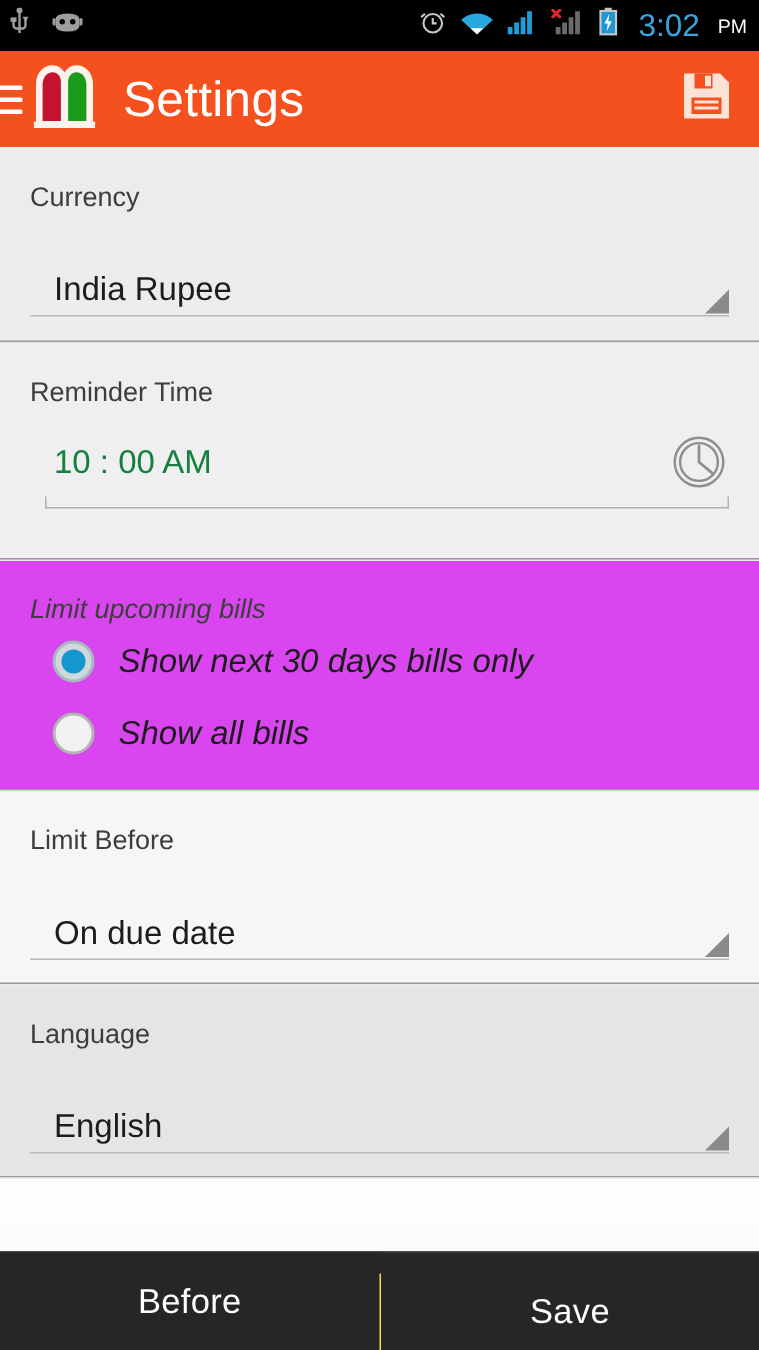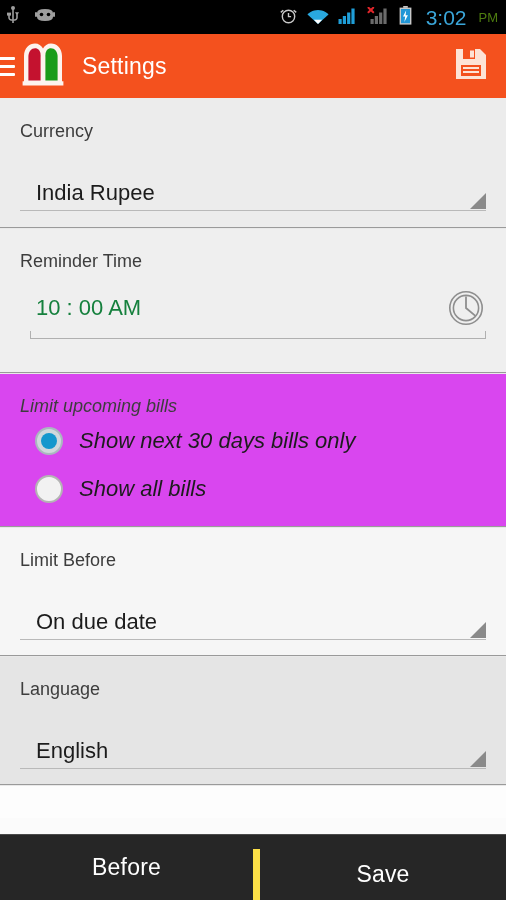--- a/index.html
+++ b/index.html
@@ -39,21 +39,21 @@
   .sb-icon { display: block; }
   .sb-time {
     color: #3aa5d8;
     font-size: 21px;
     letter-spacing: 0px;
     line-height: 1;
     margin-left: 5px;
     font-family: "Liberation Sans", sans-serif;
   }
   .sb-ampm {
-    color: #4d7c0f;
+    color: #ffffff;
     font-size: 13px;
     margin-left: 3px;
     line-height: 1;
   }
 
   
   .actionbar {
     height: 64px;
     background: #f4511e;
     display: flex;
@@ -83,21 +83,21 @@
   }
   .drawer-btn span {
     display: block;
     height: 3px;
     background: #ffffff;
     border-radius: 1px;
   }
   .app-logo { margin-left: 5px; flex: none; display:block; }
   .ab-title {
     color: #ffffff;
-    font-size: 23px;
+    font-size: 33px;
     margin-left: 16px;
     letter-spacing: 0.2px;
     white-space: nowrap;
   }
   .ab-spacer { flex: 1 1 auto; }
   .save-icon-btn { flex: none; display:block; }
 
   
   .content {
     flex: 1 1 auto;
@@ -242,21 +242,21 @@
     background: #262626;
     color: #ffffff;
     font-size: 23px;
     display: flex;
     align-items: center;
     justify-content: center;
     border: none;
     font-family: "Liberation Sans", sans-serif;
     letter-spacing: 0.2px;
   }
-  .bar-btn + .bar-btn { border-left: 7px solid #fde047; margin-top: 14px; }
+  .bar-btn + .bar-btn { border-left: 1px solid #fde047; margin-top: 14px; }
 </style>
 </head>
 <body>
 
 <div class="screen">
 
   <div class="statusbar">
     <div class="sb-left">
       <span class="sb-icon">
         <svg width="14" height="19" viewBox="0 0 14 19">

